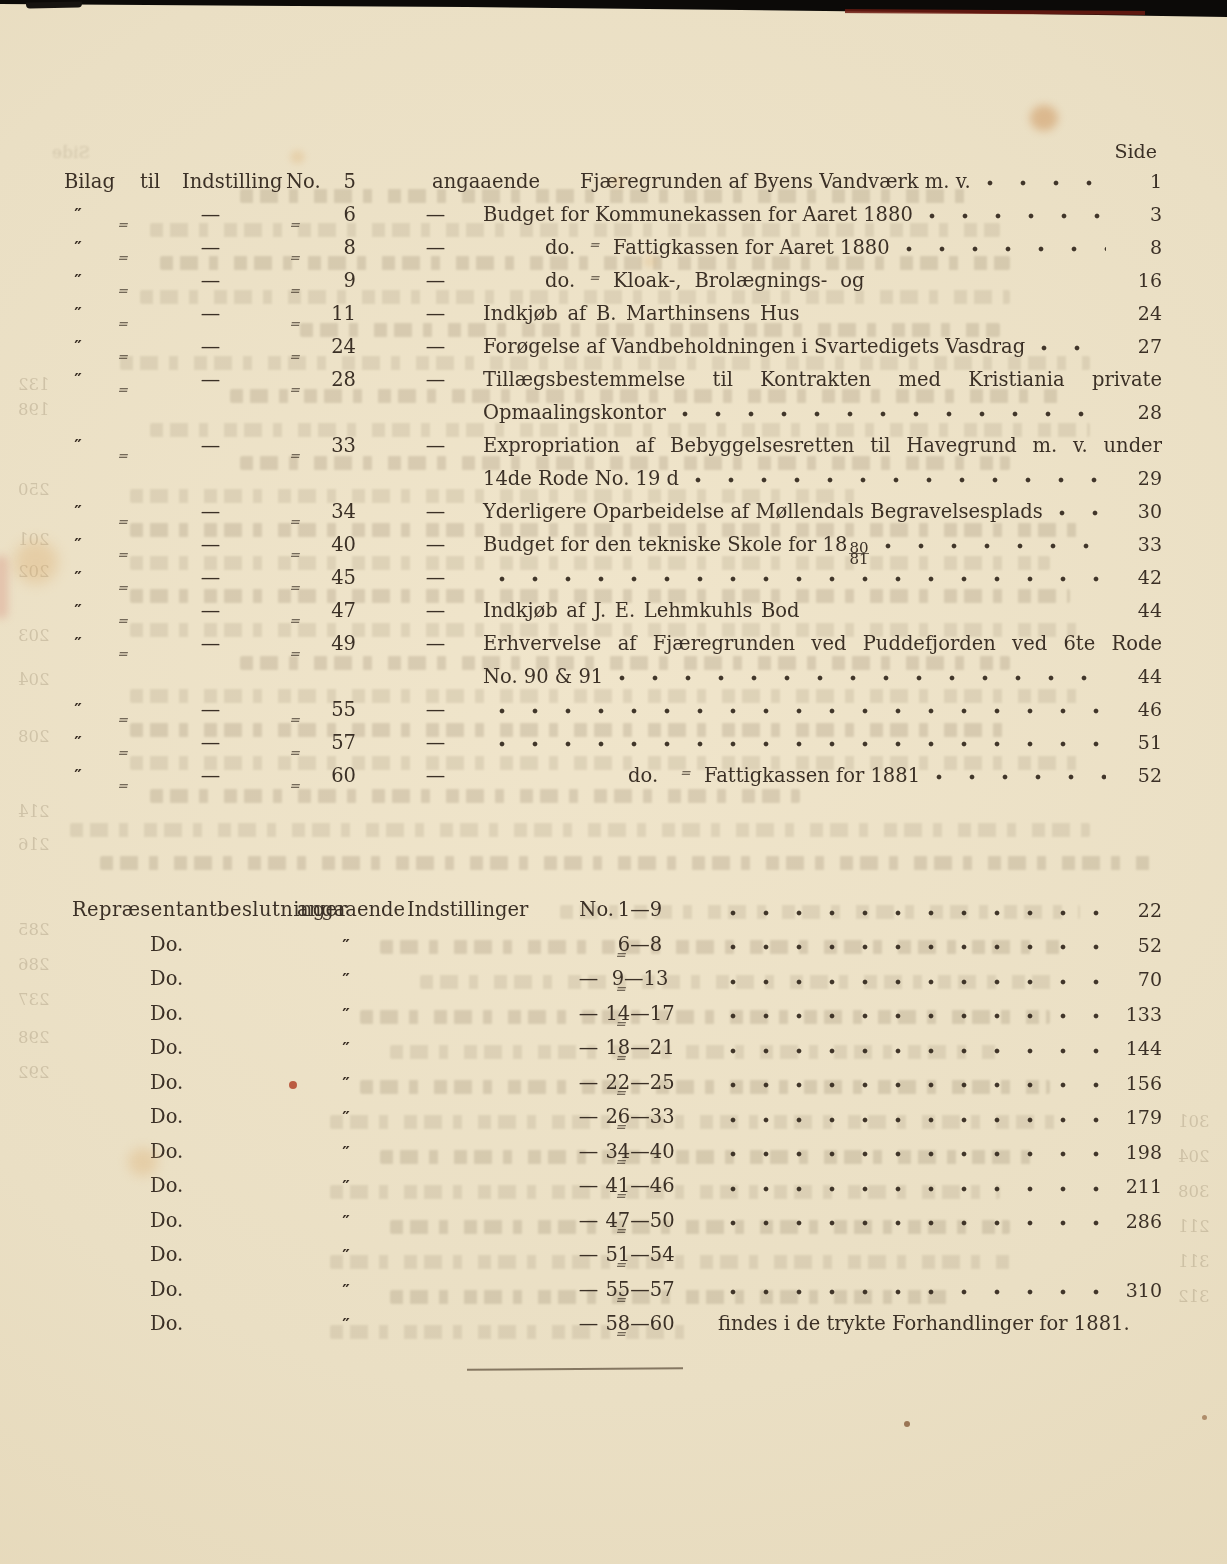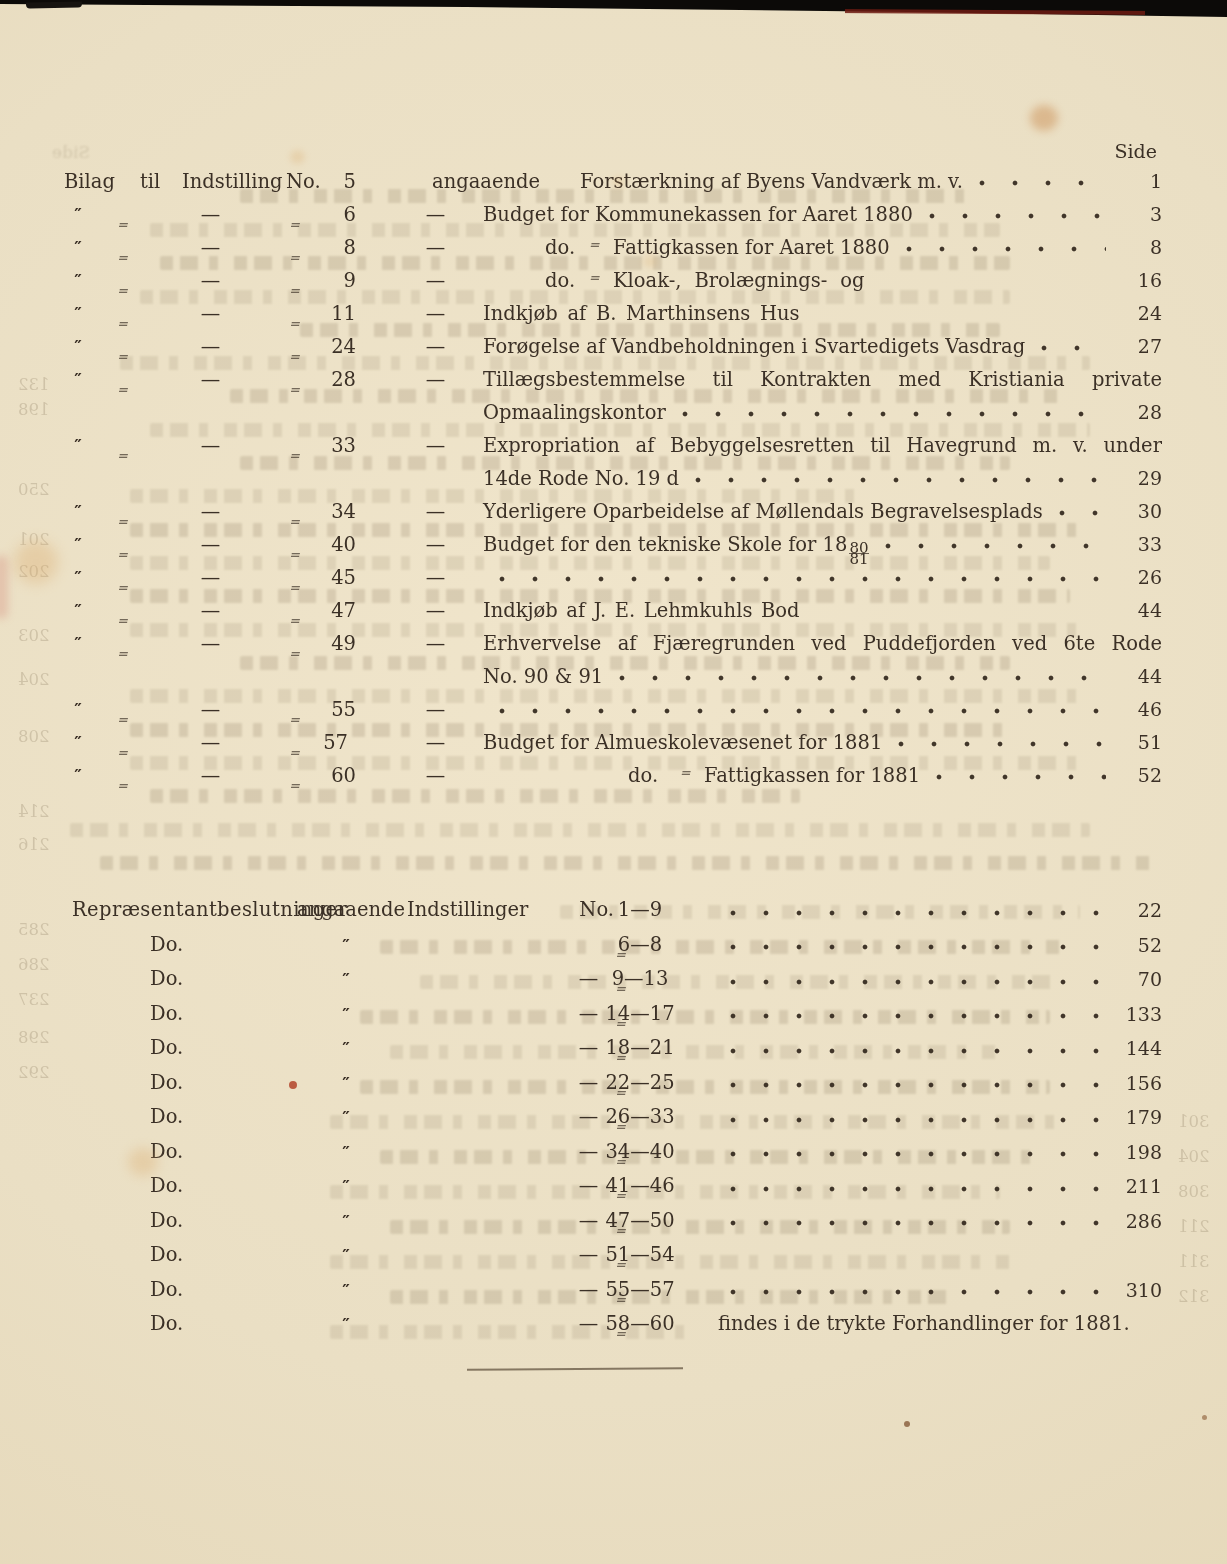--- a/index.html
+++ b/index.html
@@ -118,21 +118,21 @@
 
   <div id="s1" style="position:absolute;left:64px;top:165px;width:1100px;">
       <div class="s1line">
         <span class="abs" style="left:0;">Bilag</span>
         <span class="abs" style="left:76px;">til</span>
         <span class="abs" style="left:118px;">Indstilling</span>
         <span class="abs" style="left:222px;">No.</span>
         <span class="abs rt" style="left:212px;width:80px;">5</span>
         <span class="abs" style="left:368px;">angaaende</span>
         <span class="band" style="left:516px;right:2px;height:33px;">
-          <span class="desc">Forstærkning af Byens Vandværk m. v.</span>
+          <span class="desc">Fjæregrunden af Byens Vandværk m. v.</span>
           <span class="leader"></span>
           <span class="pg">1</span>
         </span>
       </div>
       <div class="s1line">
         <span class="abs ditto ctr" style="left:2px;width:22px;">″</span>
         <span class="abs dh" style="left:54px;top:10px;">=</span>
         <span class="abs ctr dash" style="left:116px;width:60px;">—</span>
         <span class="abs dh" style="left:226px;top:10px;">=</span>
         <span class="abs rt" style="left:212px;width:80px;">6</span>
@@ -266,21 +266,21 @@
       </div>
       <div class="s1line">
         <span class="abs ditto ctr" style="left:2px;width:22px;">″</span>
         <span class="abs dh" style="left:54px;top:10px;">=</span>
         <span class="abs ctr dash" style="left:116px;width:60px;">—</span>
         <span class="abs dh" style="left:226px;top:10px;">=</span>
         <span class="abs rt" style="left:212px;width:80px;">45</span>
         <span class="abs ctr dash" style="left:341px;width:60px;">—</span>
         <span class="band" style="left:419px;right:2px;height:33px;">
           <span class="leader"></span>
-          <span class="pg">26</span>
+          <span class="pg">42</span>
         </span>
       </div>
       <div class="s1line">
         <span class="abs ditto ctr" style="left:2px;width:22px;">″</span>
         <span class="abs dh" style="left:54px;top:10px;">=</span>
         <span class="abs ctr dash" style="left:116px;width:60px;">—</span>
         <span class="abs dh" style="left:226px;top:10px;">=</span>
         <span class="abs rt" style="left:212px;width:80px;">47</span>
         <span class="abs ctr dash" style="left:341px;width:60px;">—</span>
         <span class="band" style="left:419px;right:2px;height:33px;">
@@ -317,24 +317,23 @@
         <span class="band" style="left:419px;right:2px;height:33px;">
           <span class="leader"></span>
           <span class="pg">46</span>
         </span>
       </div>
       <div class="s1line">
         <span class="abs ditto ctr" style="left:2px;width:22px;">″</span>
         <span class="abs dh" style="left:54px;top:10px;">=</span>
         <span class="abs ctr dash" style="left:116px;width:60px;">—</span>
         <span class="abs dh" style="left:226px;top:10px;">=</span>
-        <span class="abs rt" style="left:204px;width:80px;">57</span>
-        <span class="abs ctr dash" style="left:341px;width:60px;">—</span>
-        <span class="band" style="left:419px;right:2px;height:33px;">
-          <span class="desc">Budget for Almueskolevæsenet for 1881</span>
+        <span class="abs rt" style="left:212px;width:80px;">57</span>
+        <span class="abs ctr dash" style="left:341px;width:60px;">—</span>
+        <span class="band" style="left:419px;right:2px;height:33px;">
           <span class="leader"></span>
           <span class="pg">51</span>
         </span>
       </div>
       <div class="s1line">
         <span class="abs ditto ctr" style="left:2px;width:22px;">″</span>
         <span class="abs dh" style="left:54px;top:10px;">=</span>
         <span class="abs ctr dash" style="left:116px;width:60px;">—</span>
         <span class="abs dh" style="left:226px;top:10px;">=</span>
         <span class="abs rt" style="left:212px;width:80px;">60</span>

